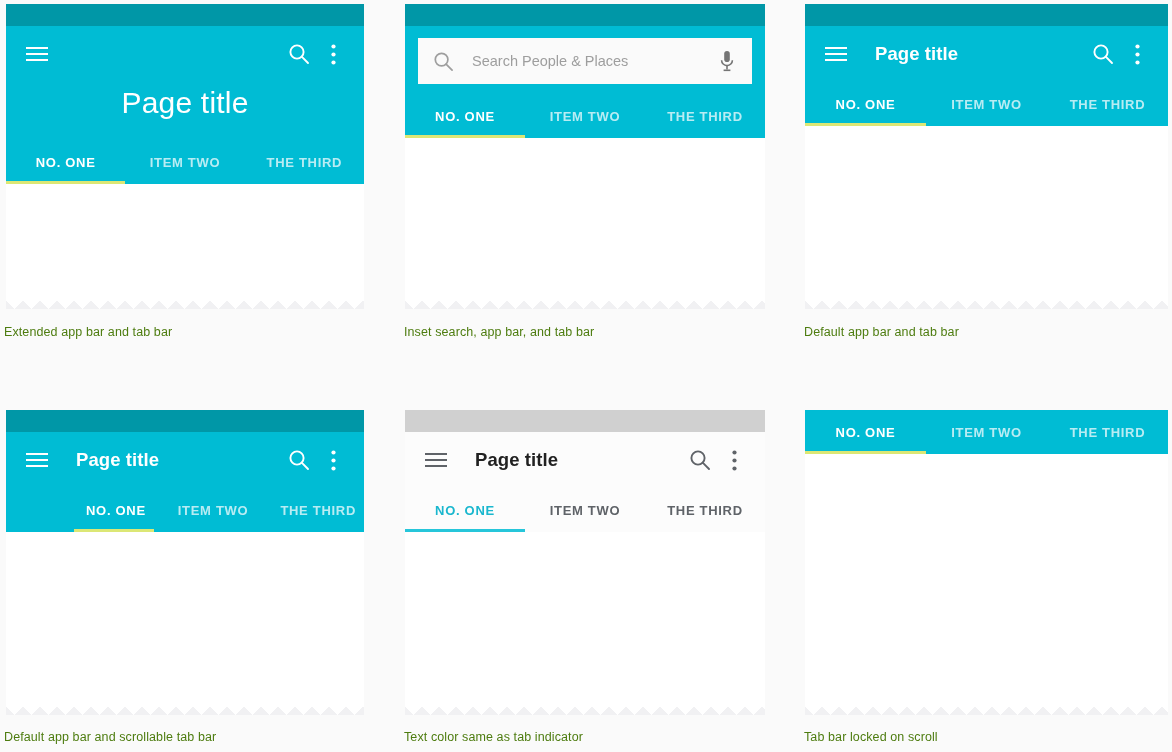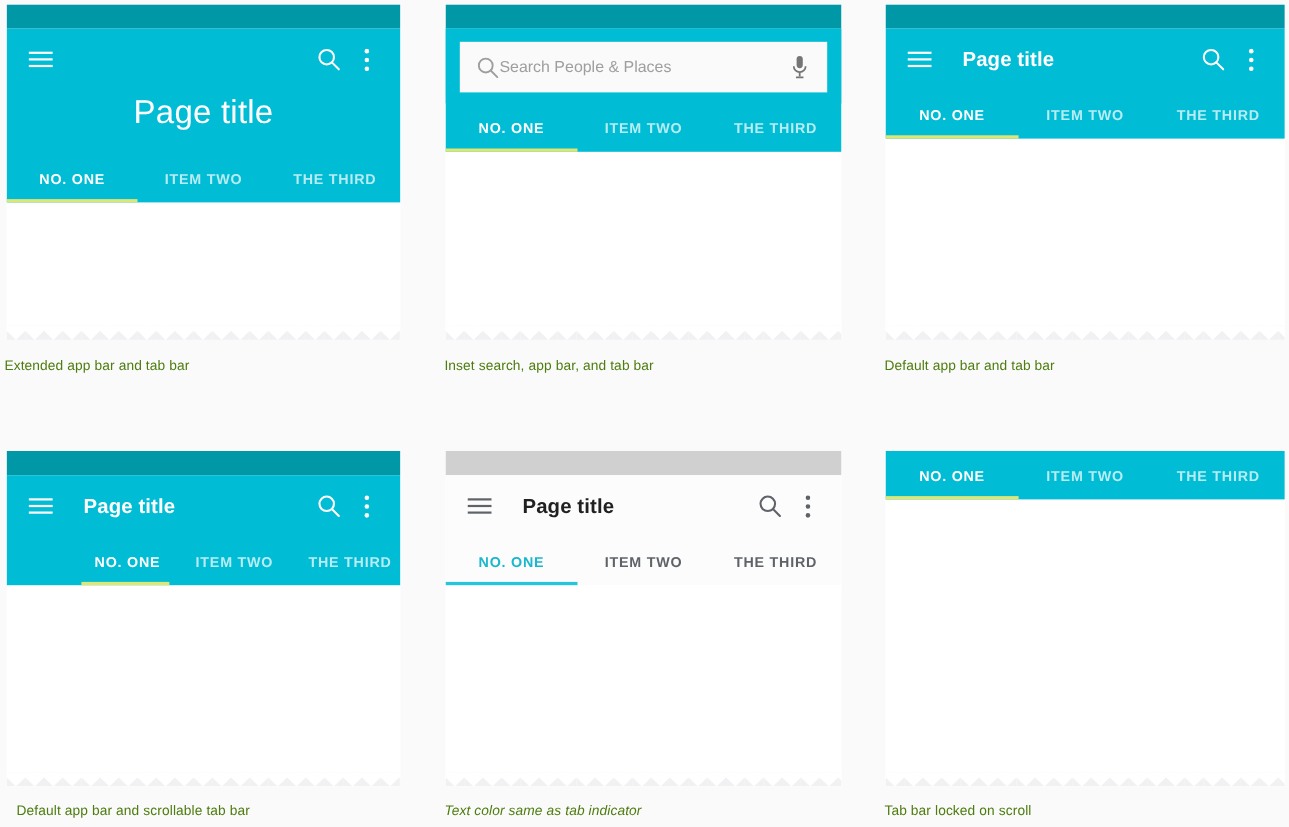--- a/index.html
+++ b/index.html
@@ -141,20 +141,21 @@
     height: 46px;
     background: #fafafa;
     display: flex;
     align-items: center;
     padding: 0 14px;
   }
   .search-placeholder {
     flex: 1 1 auto;
     font-size: 14.5px;
     color: #9e9e9e;
+    margin-left: 18px;
     white-space: nowrap;
   }
 
   .content-area { background: #ffffff; width: 100%; }
 </style>
 </head>
 <body>
 
 <div class="grid">
 
@@ -321,21 +322,21 @@
           <div class="tab">ITEM TWO</div>
           <div class="tab">THE THIRD</div>
           <div class="indicator" style="left:68px; width:80px;"></div>
         </div>
       </div>
 
       <div class="content-area" style="height:170px;"></div>
       <div class="torn-shade"></div>
     </div>
   </div>
-  <div class="caption" style="left:15px; top:730px;">Default app bar and scrollable tab bar</div>
+  <div class="caption" style="left:4px; top:730px;">Default app bar and scrollable tab bar</div>
 
   <div class="panel" style="left:405px; top:410px; width:360px; height:305px;">
     <div class="panel-inner">
       <div class="statusbar grey"></div>
 
       <div class="appbar light">
         <div class="appbar-row">
           <div class="icon-btn">
             <svg width="22" height="16" viewBox="0 0 22 16">
               <rect x="0" y="1" width="22" height="2" fill="#5f6368"></rect>
@@ -365,21 +366,21 @@
           <div class="tab">ITEM TWO</div>
           <div class="tab">THE THIRD</div>
           <div class="indicator teal" style="left:0; width:33.33%;"></div>
         </div>
       </div>
 
       <div class="content-area" style="height:170px;"></div>
       <div class="torn-shade"></div>
     </div>
   </div>
-  <div class="caption" style="left:404px; top:730px;font-style:italic;">Text color same as tab indicator</div>
+  <div class="caption" style="left:404px; top:730px;">Text color same as tab indicator</div>
 
   <div class="panel" style="left:805px; top:410px; width:363px; height:305px;">
     <div class="panel-inner">
       <div class="appbar" style="background:#00bcd4;">
         <div class="tabbar">
           <div class="tab active">NO. ONE</div>
           <div class="tab">ITEM TWO</div>
           <div class="tab">THE THIRD</div>
           <div class="indicator" style="left:0; width:33.33%;"></div>
         </div>

